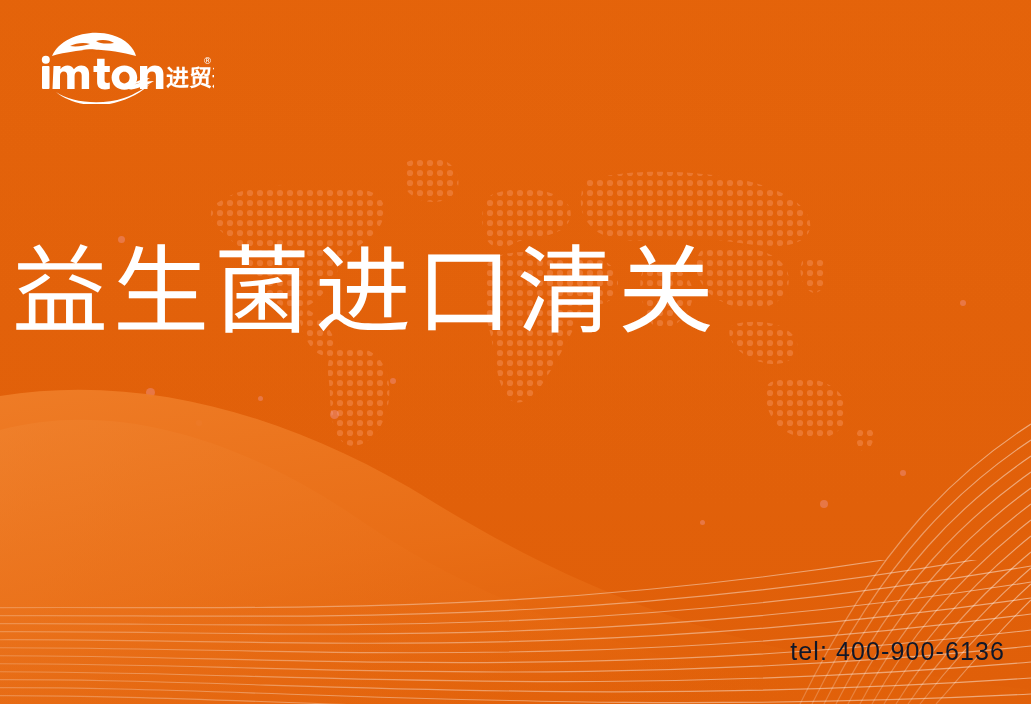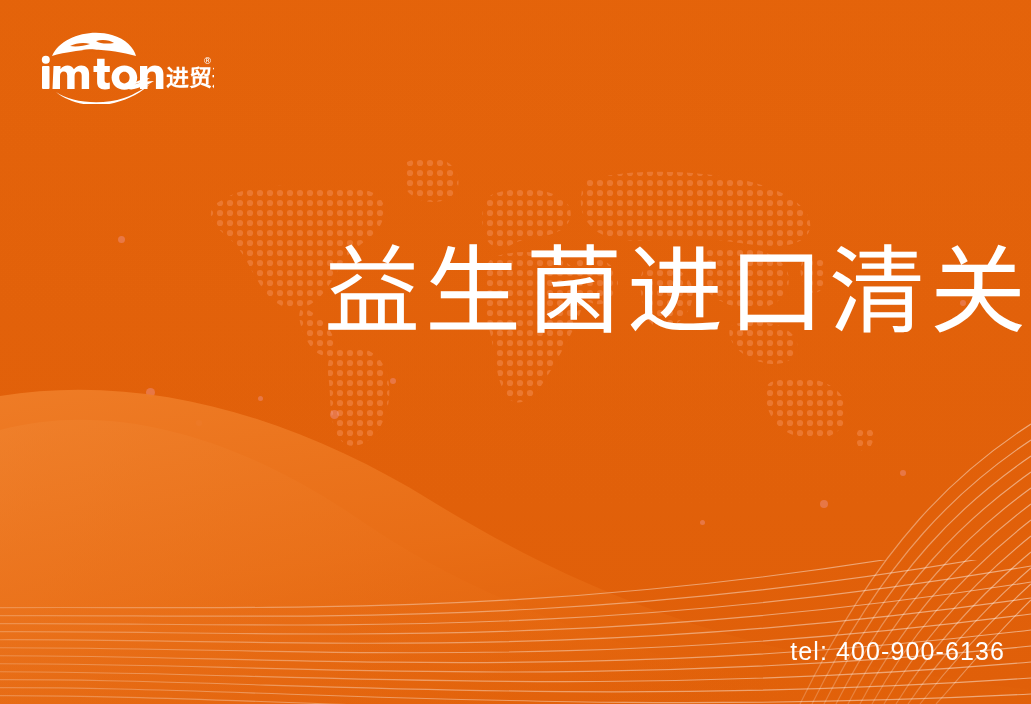--- a/index.html
+++ b/index.html
@@ -74,38 +74,39 @@
     height: 78px;
   }
   .logo svg { display: block; width: 100%; height: 100%; }
 
   
   .headline {
     position: absolute;
     left: 0;
     right: 0;
     top: 224px;
-    text-align: right;
+    text-align: left;
     color: #ffffff;
     font-family: "Liberation Sans", "DejaVu Sans", sans-serif;
     font-weight: 300;
     font-size: 96px;
     line-height: 138px;
     letter-spacing: 5px;
     white-space: nowrap;
     text-rendering: geometricPrecision;
+    padding-left: 12px;
   }
   .headline .l1, .headline .l2 { display: block; }
 
   
   .tel {
     position: absolute;
     right: 26px;
     bottom: 38px;
-    color: #ffffff;
+    color: #0f172a;
     font-size: 25px;
     font-weight: 400;
     letter-spacing: 1.1px;
     white-space: nowrap;
     font-family: "Liberation Sans", "DejaVu Sans", sans-serif;
     margin-top: 26px;
   }
 </style>
 </head>
 <body>

